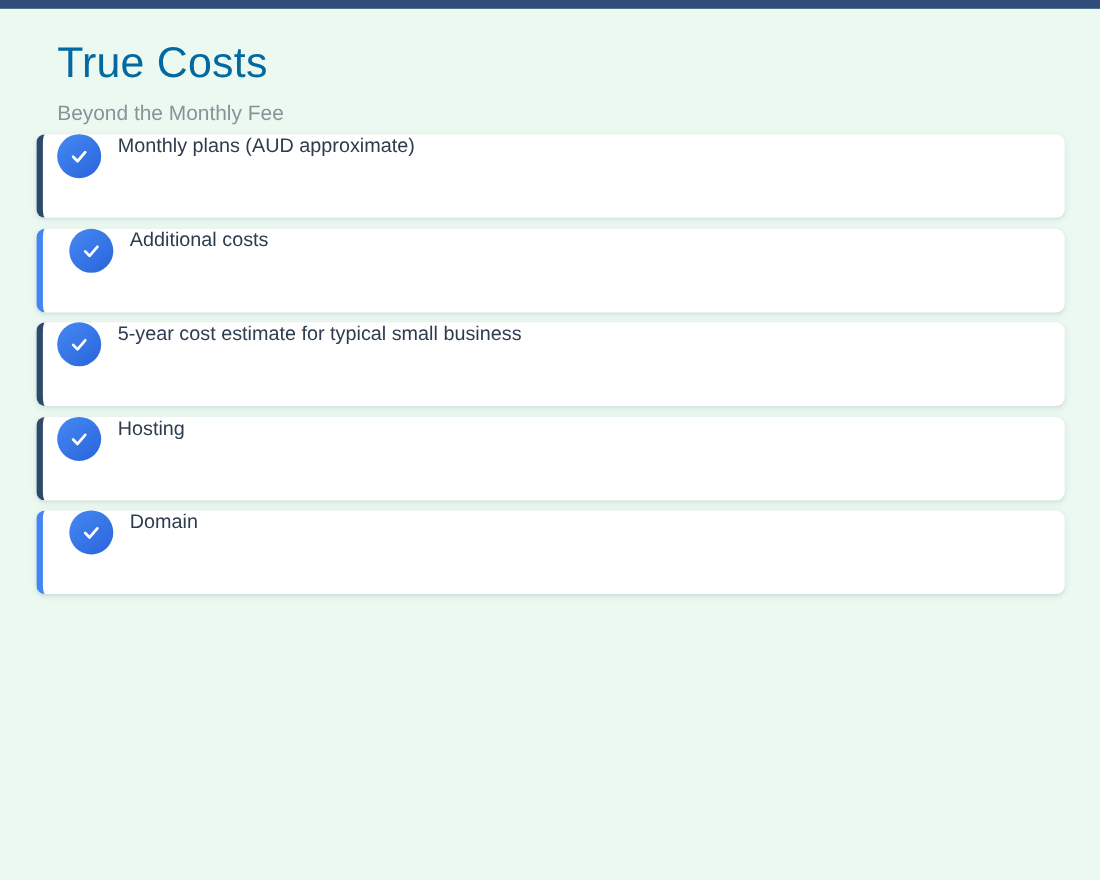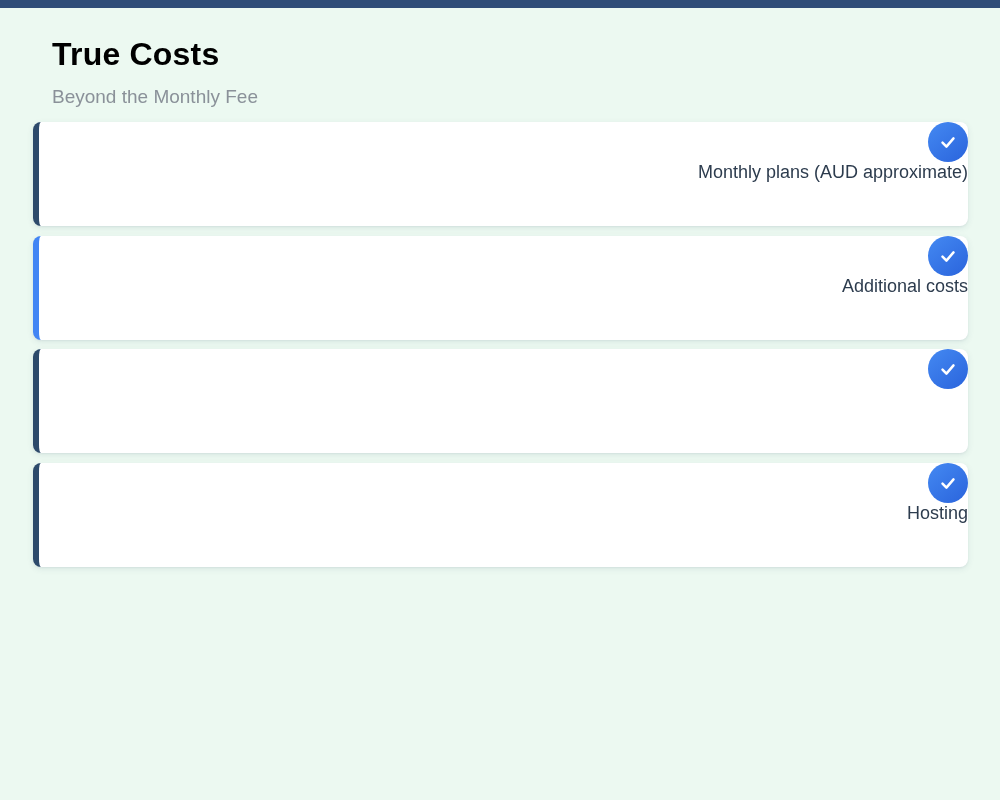--- a/index.html
+++ b/index.html
@@ -10,49 +10,48 @@
     font-family: "Liberation Sans", sans-serif;
   }
   .top-bar {
     width: 100%; height: 8px;
     background: #2f4d78;
   }
   .header {
     padding: 28px 0 0 52px;
   }
   .page-title {
-    font-size: 32px;
-    font-weight: 700;
-    color: #000000;
+    font-size: 39px;
+    font-weight: 400;
+    color: #0369a1;
     letter-spacing: 0.2px;
   }
   .page-subtitle {
     margin-top: 13px;
     font-size: 19px;
     color: #8a9199;
   }
   .card-list {
     position: absolute;
     left: 33px; top: 122px;
     width: 935px;
     display: flex;
     flex-direction: column;
     gap: 9.5px;
   }
   .card {
-    height: 104px;
+    height: 76px;
     background: #ffffff;
     border-radius: 8px;
     border-left: 6px solid #2d4a6b;
     box-shadow: 0 2px 6px rgba(45, 74, 107, 0.10), 0 1px 2px rgba(45, 74, 107, 0.06);
     display: flex;
-    align-items: flex-end;
+    align-items: flex-start;
     padding-left: 13px;
     cursor: pointer;
-    flex-direction: column;
   }
   .card.accent-blue { border-left-color: #4285f4; padding-left: 24px; }
   .check-circle {
     width: 40px; height: 40px;
     border-radius: 50%;
     background: linear-gradient(140deg, #4489f2 0%, #2a64dc 100%);
     display: flex;
     align-items: center;
     justify-content: center;
     flex-shrink: 0;
@@ -92,25 +91,34 @@
     </span>
     <span class="card-label">Additional costs</span>
   </div>
 
   <div class="card" style="border-left-color: rgb(45, 74, 107);">
     <span class="check-circle">
       <svg viewBox="0 0 24 24" fill="none" aria-hidden="true">
         <polyline points="6,12.6 10.3,17 18,8" stroke="#ffffff" stroke-width="2.7" stroke-linecap="round" stroke-linejoin="round"></polyline>
       </svg>
     </span>
+    <span class="card-label">5-year cost estimate for typical small business</span>
   </div>
 
 
   <div class="card" style="border-left-color: rgb(45, 74, 107);">
     <span class="check-circle">
       <svg viewBox="0 0 24 24" fill="none" aria-hidden="true">
         <polyline points="6,12.6 10.3,17 18,8" stroke="#ffffff" stroke-width="2.7" stroke-linecap="round" stroke-linejoin="round"></polyline>
       </svg>
     </span>
     <span class="card-label">Hosting</span>
   </div>
 
+  <div class="card accent-blue" style="border-left-color: rgb(66, 133, 244);">
+    <span class="check-circle">
+      <svg viewBox="0 0 24 24" fill="none" aria-hidden="true">
+        <polyline points="6,12.6 10.3,17 18,8" stroke="#ffffff" stroke-width="2.7" stroke-linecap="round" stroke-linejoin="round"></polyline>
+      </svg>
+    </span>
+    <span class="card-label">Domain</span>
+  </div>
 </div>
 
 </body></html>

